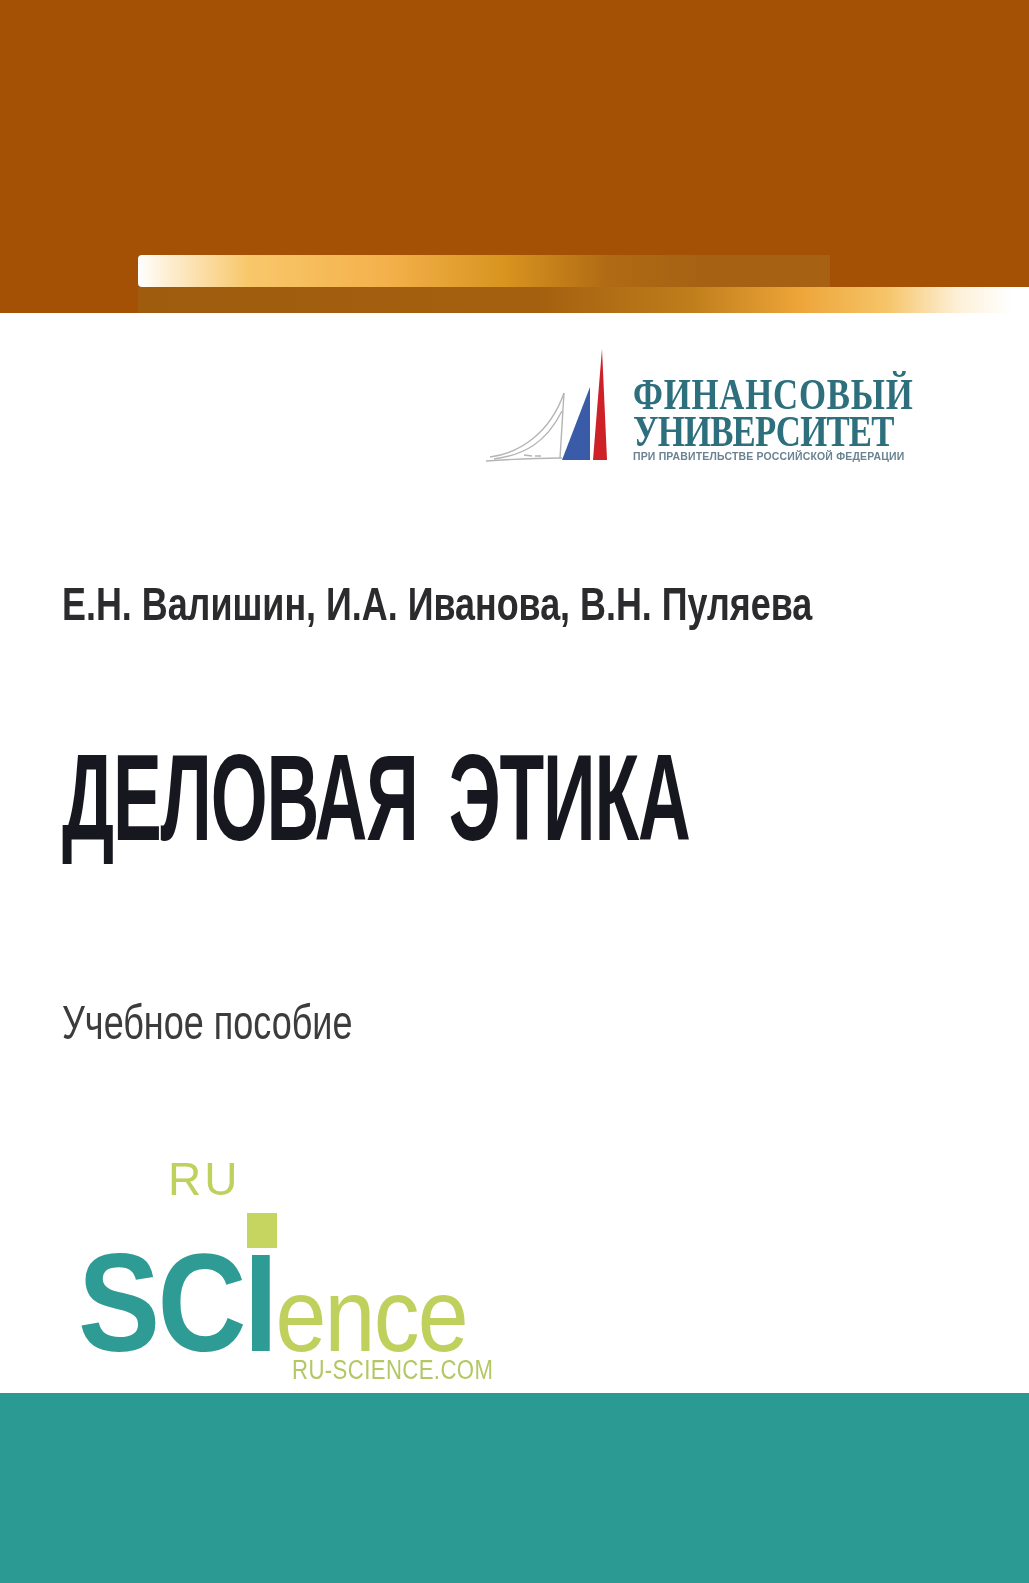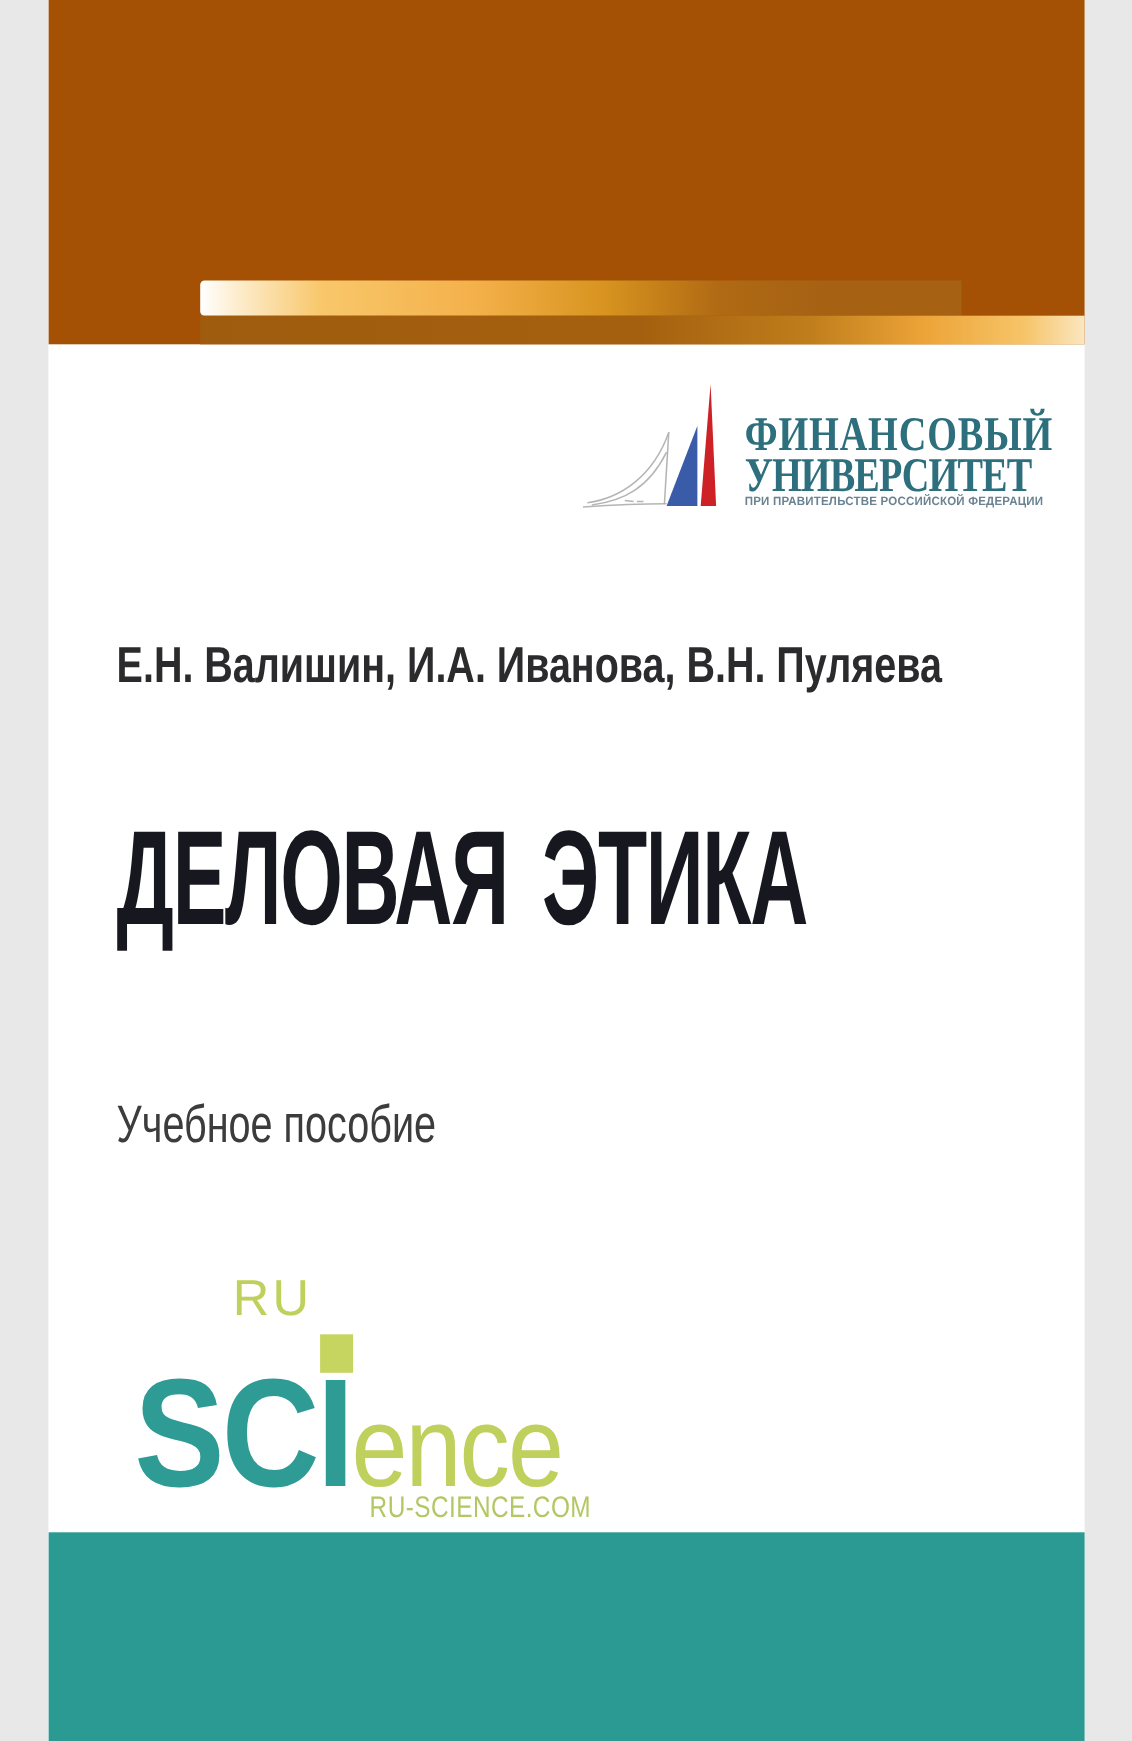--- a/index.html
+++ b/index.html
@@ -1,17 +1,17 @@
 <!DOCTYPE html>
 <html><head>
 <meta charset="utf-8">
 <style>
   html,body { margin:0; padding:0; background:#e8e8e8; }
   .cover {
-    position:relative; width:942px; height:1583px; margin:0 auto;
+    position:relative; width:1029px; height:1583px; margin:0 auto;
     background:#ffffff; overflow:hidden;
     font-family:"Liberation Sans", sans-serif;
   }
   
   .top-band { position:absolute; left:0; top:0; width:1029px; height:313px; background:#a45106; }
   .swoosh-top {
     position:absolute; left:138px; top:255px; width:692px; height:32px;
     border-radius:4px 0 0 4px;
     background:linear-gradient(90deg,#ffffff 0%,#fdeccc 5%,#f8c76a 16%,#f4b14b 36%,#d8941f 53%,#b06a14 68%,#a66113 82%,#a66113 100%);
   }

